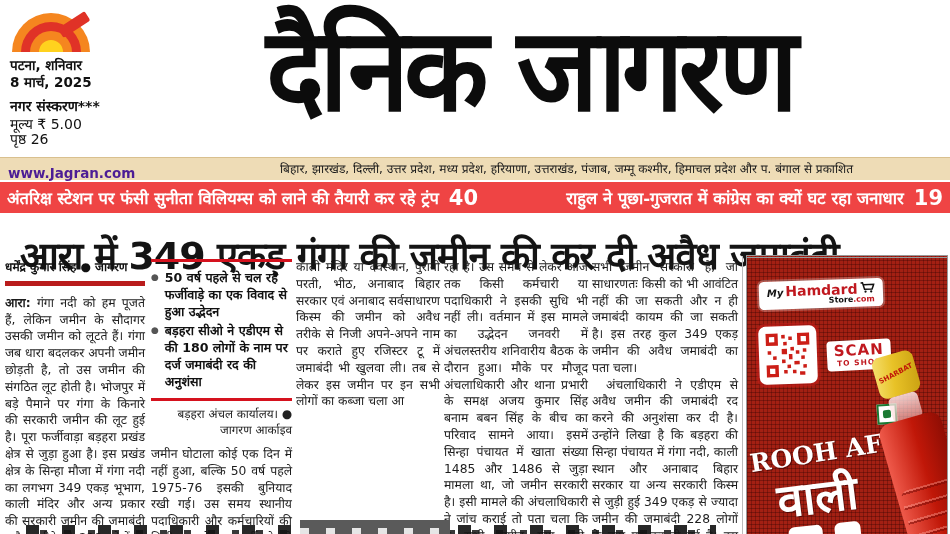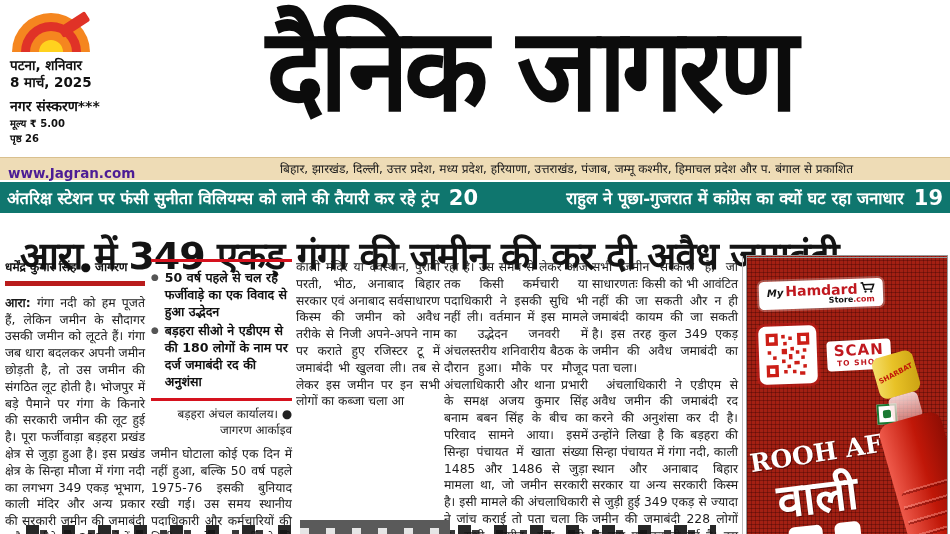--- a/index.html
+++ b/index.html
@@ -10,31 +10,31 @@
   .sun div{position:absolute;bottom:0}
   .s1{left:0;width:78px;height:39px;background:#f5861f;border-radius:39px 39px 0 0}
   .s2{left:9px;width:60px;height:30px;background:#e03227;border-radius:30px 30px 0 0}
   .s3{left:18px;width:42px;height:21px;background:#f5861f;border-radius:21px 21px 0 0}
   .s4{left:27px;width:24px;height:12px;background:#ffd21e;border-radius:12px 12px 0 0}
   .ray{left:46px;bottom:22px !important;width:32px;height:11px;background:#e03227;
        transform:rotate(-33deg);border-radius:2px}
   .edition{position:absolute;left:10px;top:57px;color:#111;line-height:17px}
   .ed-b{font-weight:bold;font-size:13.5px}
   .ed-m{font-weight:bold;font-size:14px;margin-top:7px}
-  .ed-s{font-weight:bold;font-size:10px;margin-top:3px;line-height:12px}
+  .ed-s{font-weight:normal;font-size:14px;margin-top:3px;line-height:12px}
   .masthead{position:absolute;left:266px;top:-14px;font-size:110px;font-weight:bold;
             color:#0c0c0c;letter-spacing:-5px;white-space:nowrap;
             transform:scaleY(1.05);transform-origin:top left}
   
   .tan-strip{position:absolute;left:0;top:157px;width:950px;height:22px;background:#eedcb6;
              border-top:1px solid #d9c08e}
   .website{position:absolute;left:8px;top:4px;font-size:13.5px;font-weight:bold;line-height:22px;color:#4c1d95}
   .published{position:absolute;left:280px;right:6px;font-size:12px;
              font-weight:normal;line-height:22px;color:#1a1a1a}
-  .red-strip{position:absolute;left:0;top:182px;width:950px;height:31px;background:#0f766e;color:#fff}
+  .red-strip{position:absolute;left:0;top:182px;width:950px;height:31px;background:#ef4444;color:#fff}
   .teaser{position:absolute;top:0;height:31px;display:flex;align-items:center;gap:10px}
   .teaser-left{left:7px}.teaser-right{right:7px}
   .teaser-text{font-size:16.5px;font-weight:bold;white-space:nowrap}
   .teaser-page{font-size:21px;font-weight:bold}
   
   .headline{position:absolute;left:4px;top:212px;width:742px;font-size:38px;font-weight:bold;
             color:#141414;letter-spacing:-1px;white-space:nowrap}
   
   .col{position:absolute;top:259px;text-align:justify;font-size:12.3px;line-height:16.8px;color:#1c1c1c}
   .col1{left:5px;width:140px}.col2{left:151px;width:141px}.col3{left:296px;width:144px}
@@ -139,21 +139,21 @@
 <div class="masthead">दैनिक जागरण</div>
 
 <div class="tan-strip">
   <span class="website">www.Jagran.com</span>
   <span class="published">बिहार, झारखंड, दिल्ली, उत्तर प्रदेश, मध्य प्रदेश, हरियाणा, उत्तराखंड, पंजाब, जम्मू कश्मीर, हिमाचल प्रदेश और प. बंगाल से प्रकाशित</span>
 </div>
 
 <div class="red-strip">
   <div class="teaser teaser-left">
     <span class="teaser-text">अंतरिक्ष स्टेशन पर फंसी सुनीता विलियम्स को लाने की तैयारी कर रहे ट्रंप</span>
-    <span class="teaser-page">20</span>
+    <span class="teaser-page">40</span>
   </div>
   <div class="teaser teaser-right">
     <span class="teaser-text">राहुल ने पूछा-गुजरात में कांग्रेस का क्यों घट रहा जनाधार</span>
     <span class="teaser-page">19</span>
   </div>
 </div>
 
 <h1 class="headline" style="margin:16px">आरा में 349 एकड़ गंगा की जमीन की कर दी अवैध जमाबंदी</h1>
 
 <div class="col col1">

